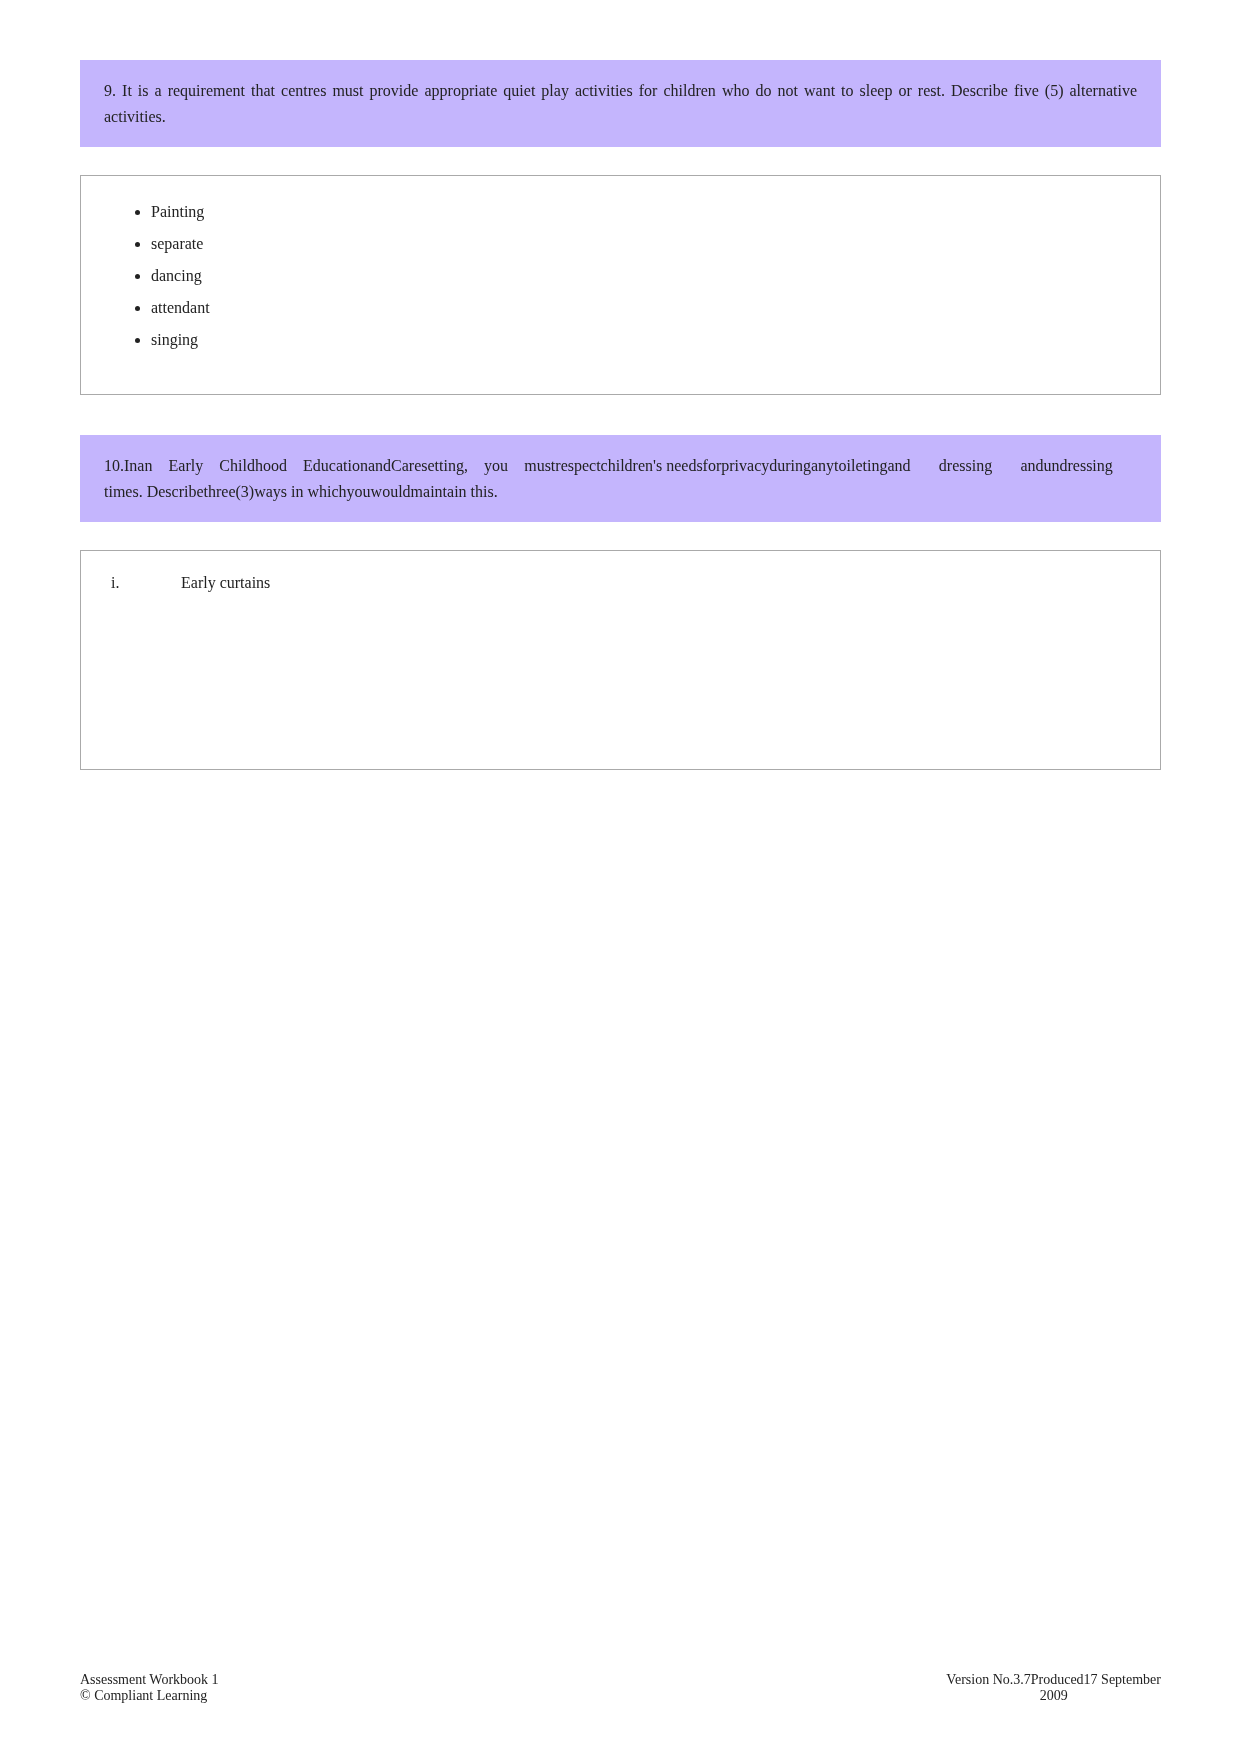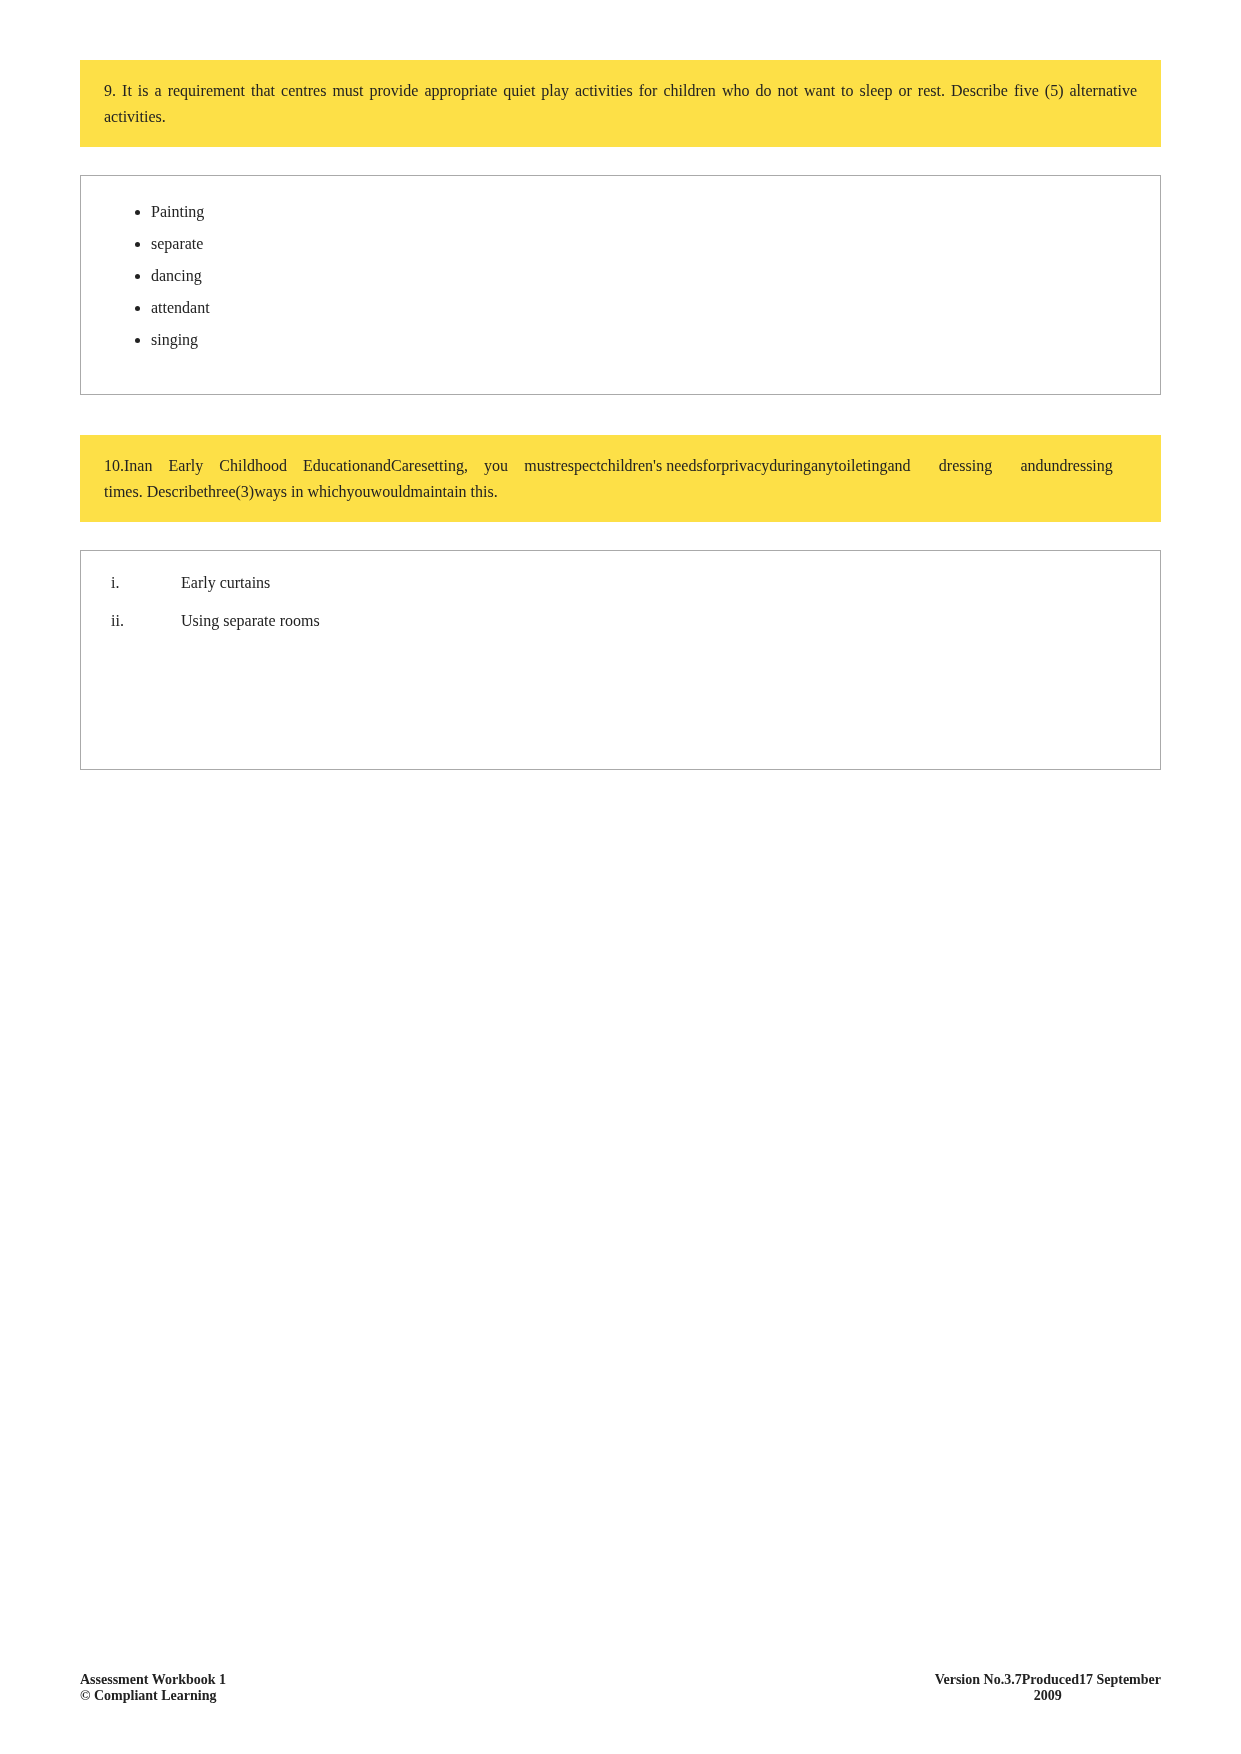--- a/index.html
+++ b/index.html
@@ -12,21 +12,21 @@
       width: 1241px;
       min-height: 1754px;
       background: #ffffff;
       font-family: "Times New Roman", Times, serif;
       font-size: 16px;
       color: #222222;
       padding: 60px 80px 60px 80px;
     }
 
     .question-block {
-      background-color: #fde047;
+      background-color: #c4b5fd;
       padding: 18px 24px;
       margin-bottom: 28px;
       border: none;
     }
 
     .question-text {
       font-size: 16px;
       line-height: 1.6;
       color: #222;
       text-align: justify;
@@ -65,21 +65,21 @@
     }
 
     .footer {
       position: absolute;
       bottom: 50px;
       left: 80px;
       right: 80px;
       display: flex;
       justify-content: space-between;
       font-size: 14px;
-      font-weight: bold;
+      font-weight: normal;
     }
 
     .footer-left {
       text-align: left;
     }
 
     .footer-right {
       text-align: center;
     }
 
@@ -114,24 +114,20 @@
     <span>10.</span><span>Inan&nbsp;&nbsp;&nbsp; Early&nbsp;&nbsp;&nbsp; Childhood&nbsp;&nbsp;&nbsp; EducationandCaresetting,&nbsp;&nbsp;&nbsp; you&nbsp;&nbsp;&nbsp; mustrespectchildren's needsforprivacyduringanytoiletingand&nbsp;&nbsp;&nbsp;&nbsp;&nbsp;&nbsp; dressing&nbsp;&nbsp;&nbsp;&nbsp;&nbsp;&nbsp; andundressing&nbsp;&nbsp;&nbsp;&nbsp;&nbsp;&nbsp; times. Describethree(3)ways in whichyouwouldmaintain this.</span>
   </p>
 </div>
 
 <div class="answer-block">
   <ol>
     <li>
       <span class="num">i.</span>
       <span>Early curtains</span>
     </li>
-    <li>
-      <span class="num">ii.</span>
-      <span>Using separate rooms</span>
-    </li>
   </ol>
 </div>
 
 <div class="footer">
   <div class="footer-left">
     <div>Assessment Workbook 1</div>
     <div>© Compliant Learning</div>
   </div>
   <div class="footer-right">
     <div>Version No.3.7Produced17 September</div>

